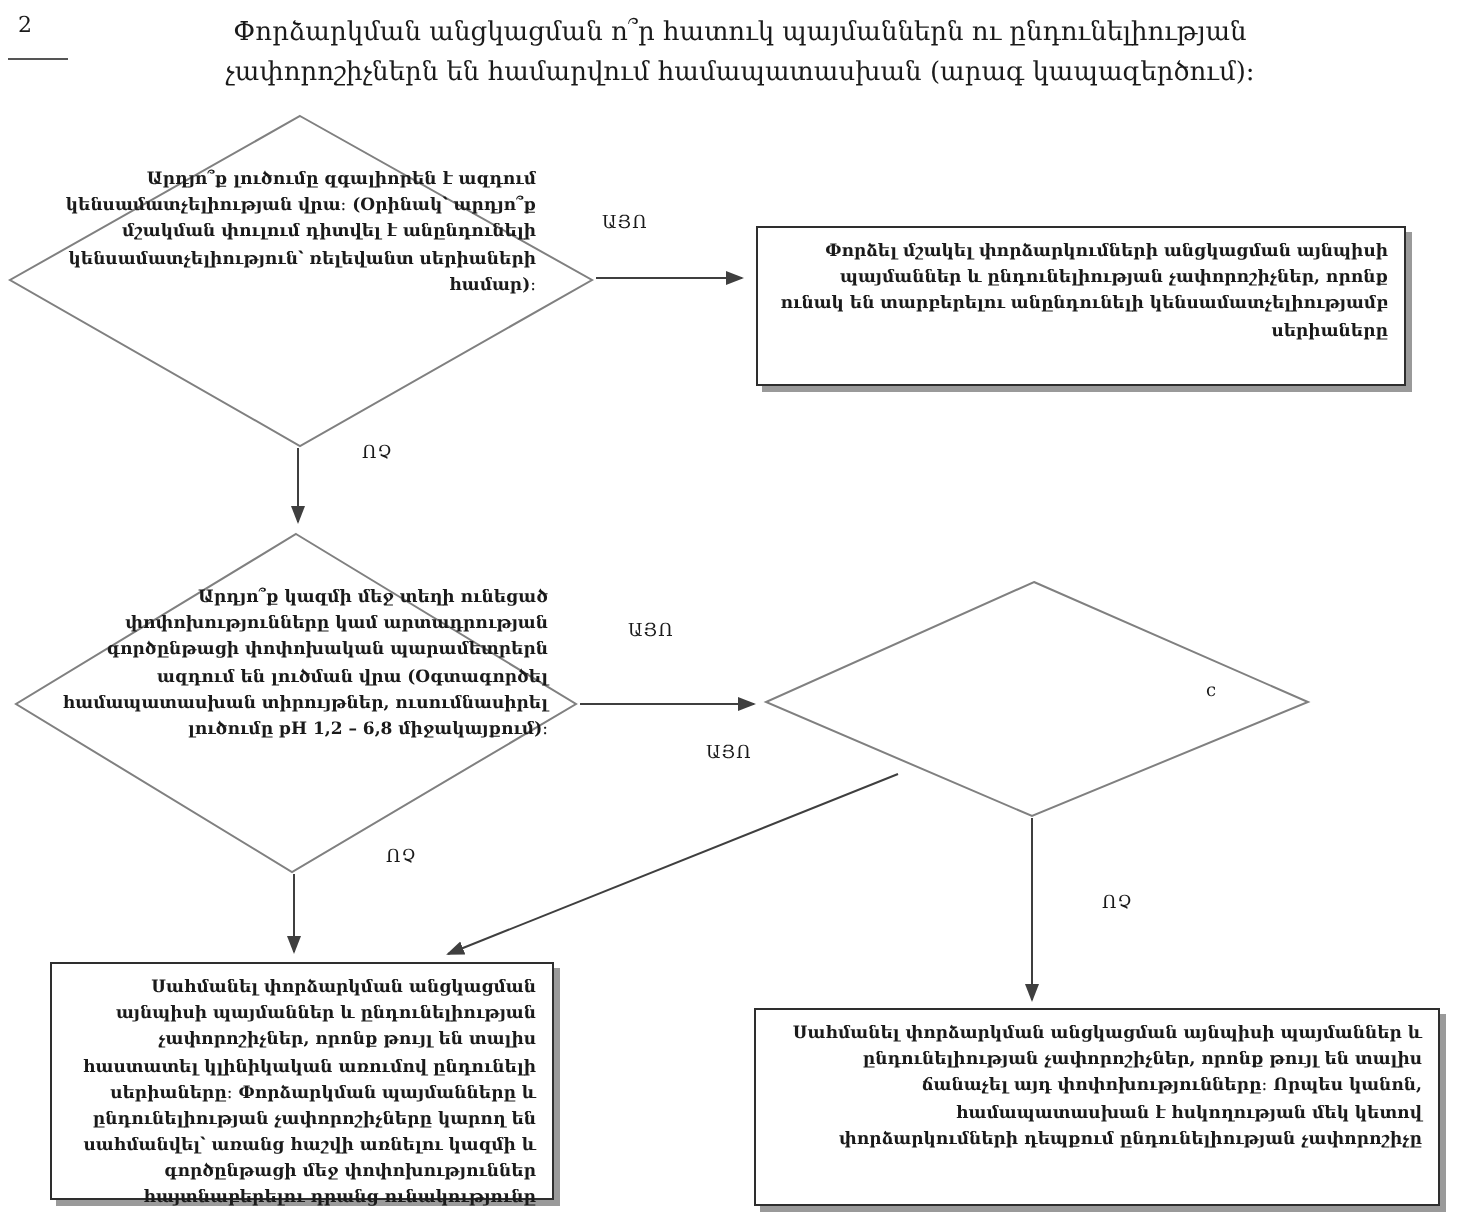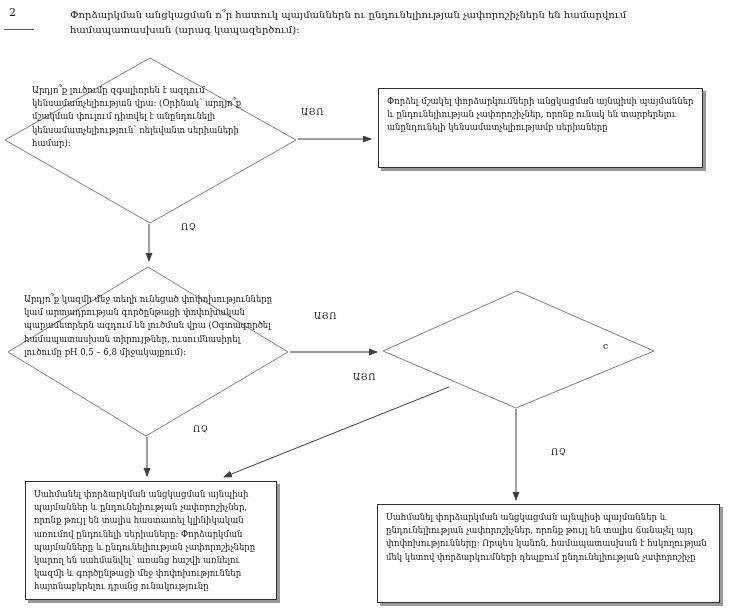--- a/index.html
+++ b/index.html
@@ -7,34 +7,36 @@
     position:relative;
     width:733px;height:611px;
     background:#ffffff;
     font-family:"DejaVu Serif","DejaVu Sans",serif;
     color:#1a1a1a;
     overflow:hidden;
   }
   #flow-svg{position:absolute;left:0;top:0;width:733px;height:611px;}
   .abs{position:absolute;}
   .node-text{
-    text-align:left;
+    text-align:right;
     font-size:8.5px;
     line-height:1.55;
     color:#1a1a1a;
+    font-weight:bold;
   }
   .page-num{
     font-size:11px;
   }
   .num-rule{
     position:absolute;
     border-bottom:1px solid #555;
   }
   .title{
-    font-size:10px;
+    text-align:center;
+    font-size:13px;
     line-height:1.5;
   }
   .rect-box{
     position:absolute;
     background:#ffffff;
     border:1px solid #2e2e2e;
     box-shadow:3px 3px 0 #9a9a9a;
     display:flex;
     align-items:flex-start;
     justify-content:center;
@@ -76,24 +78,24 @@
     <line x1="449" y1="387" x2="224" y2="477" stroke="#3f3f3f" stroke-width="1" marker-end="url(#arw)"></line>
     <line x1="516" y1="409" x2="516" y2="500" stroke="#3f3f3f" stroke-width="1" marker-end="url(#arw)"></line>
   </svg>
 
   <div class="abs page-num" style="left:9px;top:6px;">2</div>
   <div class="num-rule" style="left:4px;top:29px;width:30px;"></div>
 
   <div class="abs title" style="left:70px;top:7px;width:600px;">Փորձարկման անցկացման ո՞ր հատուկ պայմաններն ու ընդունելիության չափորոշիչներն են համարվում համապատասխան (արագ կապազերծում)։</div>
 
   <div class="abs node-text" style="left:32px;top:84px;width:236px;">Արդյո՞ք լուծումը զգալիորեն է ազդում կենսամատչելիության վրա։ (Օրինակ՝ արդյո՞ք մշակման փուլում դիտվել է անընդունելի կենսամատչելիություն՝ ռելեվանտ սերիաների համար)։</div>
-  <div class="abs node-text" style="left:24px;top:293px;width:250px;">Արդյո՞ք կազմի մեջ տեղի ունեցած փոփոխությունները կամ արտադրության գործընթացի փոփոխական պարամետրերն ազդում են լուծման վրա (Օգտագործել համապատասխան տիրույթներ, ուսումնասիրել լուծումը pH 0,5 – 6,8 միջակայքում)։</div>
+  <div class="abs node-text" style="left:24px;top:293px;width:250px;">Արդյո՞ք կազմի մեջ տեղի ունեցած փոփոխությունները կամ արտադրության գործընթացի փոփոխական պարամետրերն ազդում են լուծման վրա (Օգտագործել համապատասխան տիրույթներ, ուսումնասիրել լուծումը pH 1,2 – 6,8 միջակայքում)։</div>
   <div class="footnote" style="left:603px;top:341px;">c</div>
 
-  <div class="rect-box" style="left:378px;top:88px;width:325px;height:80px;">
+  <div class="rect-box" style="left:378px;top:113px;width:325px;height:80px;">
     <div class="node-text">Փորձել մշակել փորձարկումների անցկացման այնպիսի պայմաններ և ընդունելիության չափորոշիչներ, որոնք ունակ են տարբերելու անընդունելի կենսամատչելիությամբ սերիաները</div>
   </div>
   <div class="rect-box" style="left:25px;top:481px;width:252px;height:119px;">
     <div class="node-text">Սահմանել փորձարկման անցկացման այնպիսի պայմաններ և ընդունելիության չափորոշիչներ, որոնք թույլ են տալիս հաստատել կլինիկական առումով ընդունելի սերիաները։ Փորձարկման պայմանները և ընդունելիության չափորոշիչները կարող են սահմանվել՝ առանց հաշվի առնելու կազմի և գործընթացի մեջ փոփոխություններ հայտնաբերելու դրանց ունակությունը</div>
   </div>
   <div class="rect-box" style="left:377px;top:504px;width:343px;height:99px;">
     <div class="node-text">Սահմանել փորձարկման անցկացման այնպիսի պայմաններ և ընդունելիության չափորոշիչներ, որոնք թույլ են տալիս ճանաչել այդ փոփոխությունները։ Որպես կանոն, համապատասխան է հսկողության մեկ կետով փորձարկումների դեպքում ընդունելիության չափորոշիչը</div>
   </div>
 
   <div class="branch-label" style="left:301px;top:107px;">ԱՅՈ</div>

